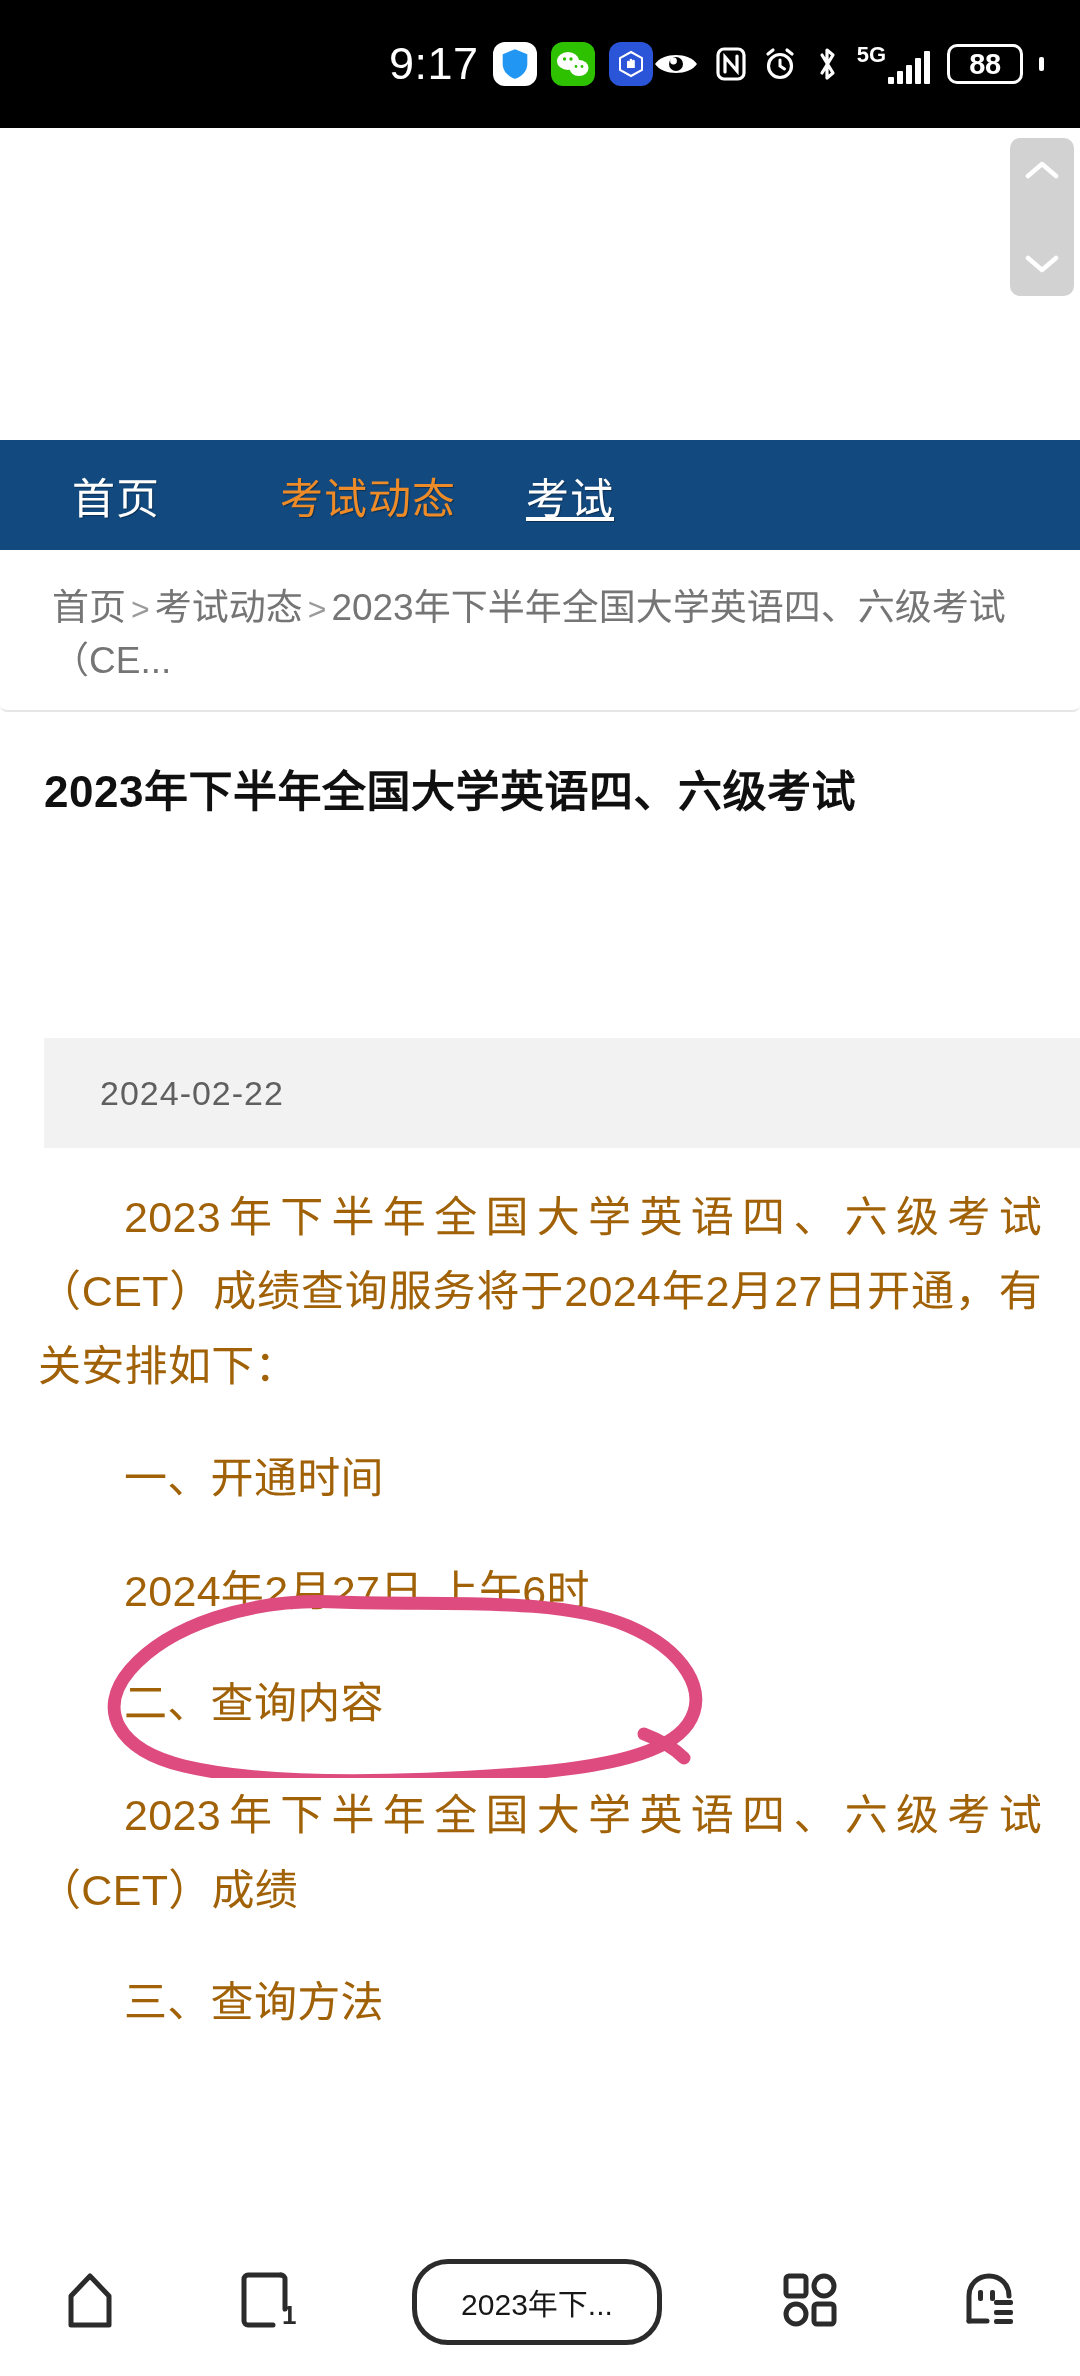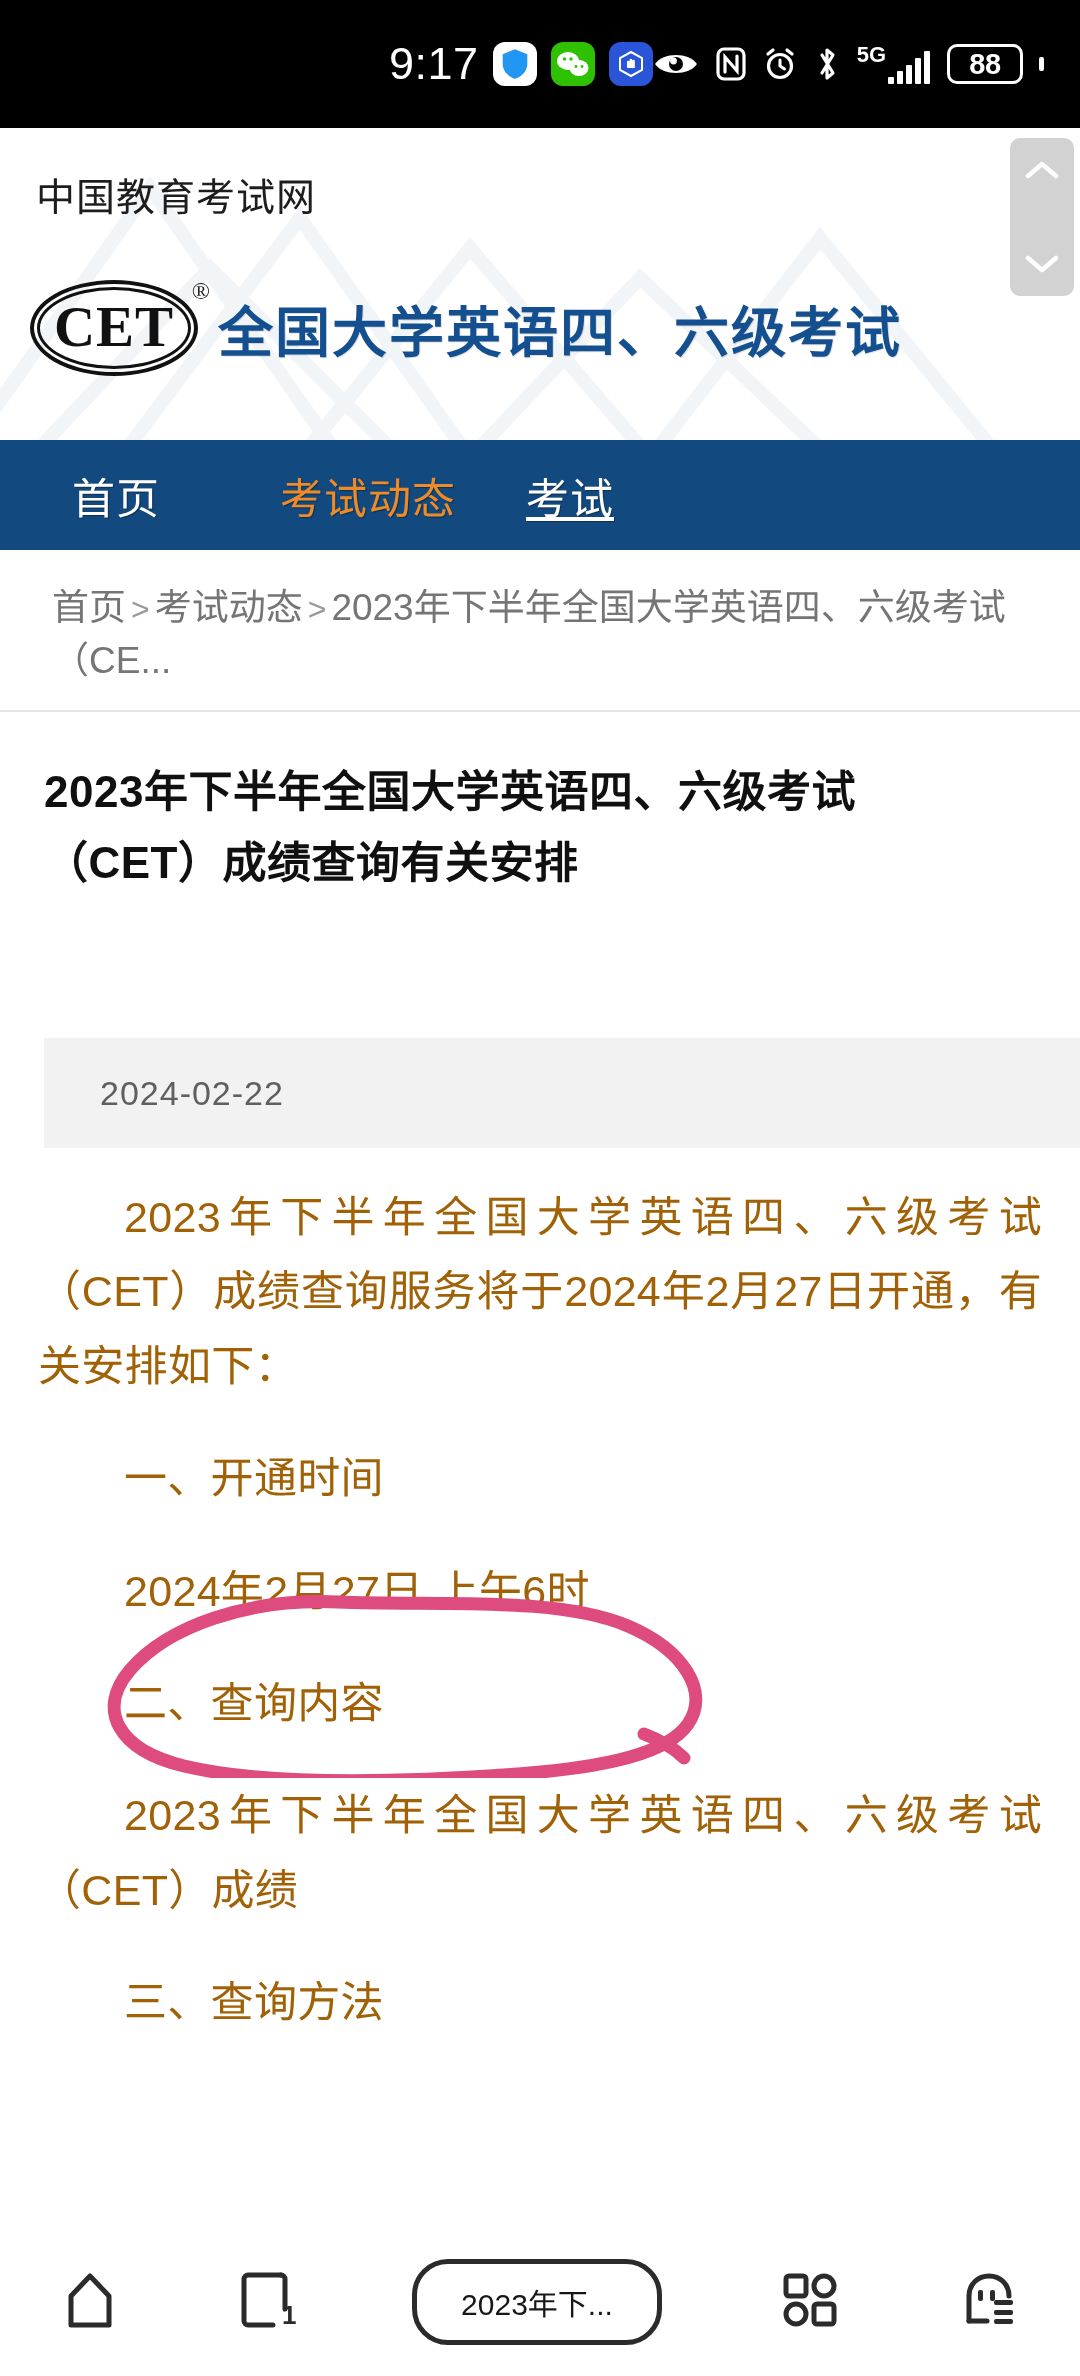--- a/index.html
+++ b/index.html
@@ -110,21 +110,21 @@
   .nav-i1 { margin-left:120px; }
   .nav-i2 { margin-left:115px; }
   .nav-i3 { margin-left:70px;text-decoration:underline; }
 
   
   .breadcrumb {
     position:absolute; top:550px; left:0; width:1080px; height:162px;
     background:#fff;
     border-bottom:2px solid #e6e6e6;
     padding:32px 40px 0 52px;
-    font-size:37px; color:#757575; line-height:1.42;
+    font-size:37px; color:#757575; line-height:1.42;border-radius:7px;
   }
   .breadcrumb .sep { color:#9a9a9a; margin:0 5px; font-size:32px; }
 
   
   .arttitle {
     position:absolute; top:756px; left:0; width:1080px;
     font-size:44px; font-weight:700; color:#101010;
     line-height:1.62; letter-spacing:0.5px;
     padding:0 44px;
   }
@@ -268,58 +268,33 @@
           </span>
       </span>
 
       <span class="batt">
         <span class="batt-body">88</span>
         <span class="batt-tip"></span>
       </span>
     </div>
   </div>
 
-  <div class="sitehead">
-    <svg class="watermark" viewBox="0 0 1080 312" preserveAspectRatio="none">
-      <g fill="none" stroke="#e9edf4" stroke-width="14">
-        <path d="M-40 330 L150 60 L340 330"></path>
-        <path d="M120 330 L300 90 L470 330"></path>
-        <path d="M300 330 L470 120 L650 330"></path>
-        <path d="M470 330 L640 150 L830 330"></path>
-        <path d="M650 330 L820 110 L1000 330"></path>
-        <path d="M30 330 L210 140 L400 330"></path>
-      </g>
-    </svg>
-
-    <div class="sitename">中国教育考试网</div>
-
-    <div class="brandrow">
-      <div class="cetlogo">
-        <div class="ell-out"></div>
-        <div class="ell-in"></div>
-        <div class="cettext">CET</div>
-        <div class="reg">®</div>
-      </div>
-      <div class="brandtitle">全国大学英语四、六级考试</div>
-    </div>
-  </div>
 
   <div class="navbar">
     <div class="navitem nav-i0">首页</div>
     <div class="navitem nav-i1 active">考试动态</div>
     <div class="navitem nav-i3">考试</div>
   </div>
 
   <div class="breadcrumb">
     <span>首页</span><span class="sep">&gt;</span><span>考试动态</span><span class="sep">&gt;</span><span>2023年下半年全国大学英语四、六级考试（CE...</span>
   </div>
 
   <div class="arttitle">
     <div>2023年下半年全国大学英语四、六级考试</div>
-    <div>（CET）成绩查询有关安排</div>
   </div>
 
   <div class="dateband">
     <span class="dtext">2024-02-22</span>
   </div>
 
   <div class="bodywrap">
     <p class="para indent">2023年下半年全国大学英语四、六级考试（CET）成绩查询服务将于2024年2月27日开通，有关安排如下：</p>
     <p class="para indent">一、开通时间</p>
     <p class="para indent">2024年2月27日 上午6时</p>

